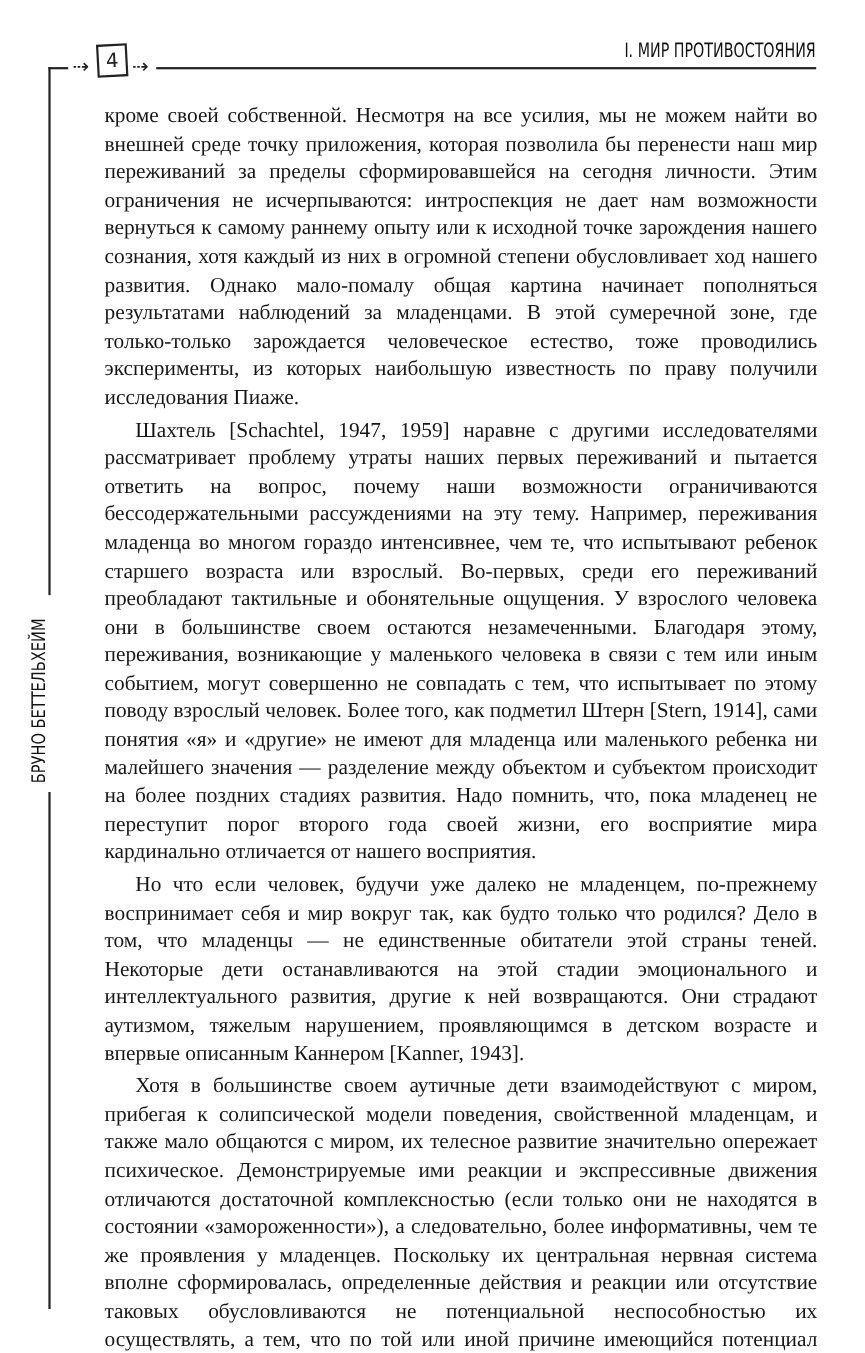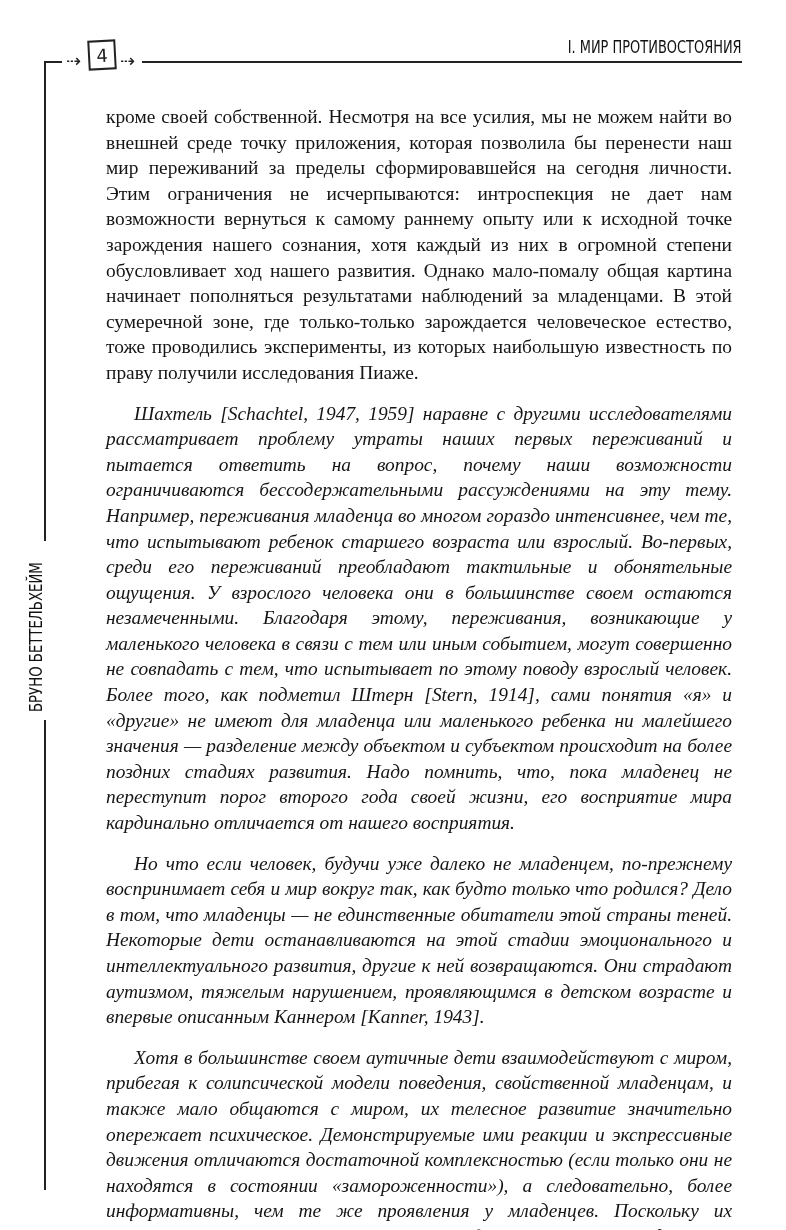--- a/index.html
+++ b/index.html
@@ -50,22 +50,22 @@
       white-space: nowrap;
     }
     .side-author .inner { display: inline-block; transform: scaleX(0.78); transform-origin: left center; }
 
     
     .text {
       position: absolute; left: 91px; top: 89px; width: 656px;
       font-family: "Liberation Serif", serif; font-size: 19.4px; line-height: 25.6px;
       text-align: justify; color: #151515;
     }
-    .text p { margin: 15px; text-indent: 0; }
-    .text p.indent { text-indent: 28px; font-style: italic; }
+    .text p { margin: 4px; text-indent: 0; }
+    .text p.indent { text-indent: 28px; }
   </style>
 </head>
 <body>
 
 <div class="page">
 
   <div class="hdr-left-tick"></div>
   <span class="hdr-arrow a1">⇢</span>
   <div class="page-num-box">
     <span>4</span>

